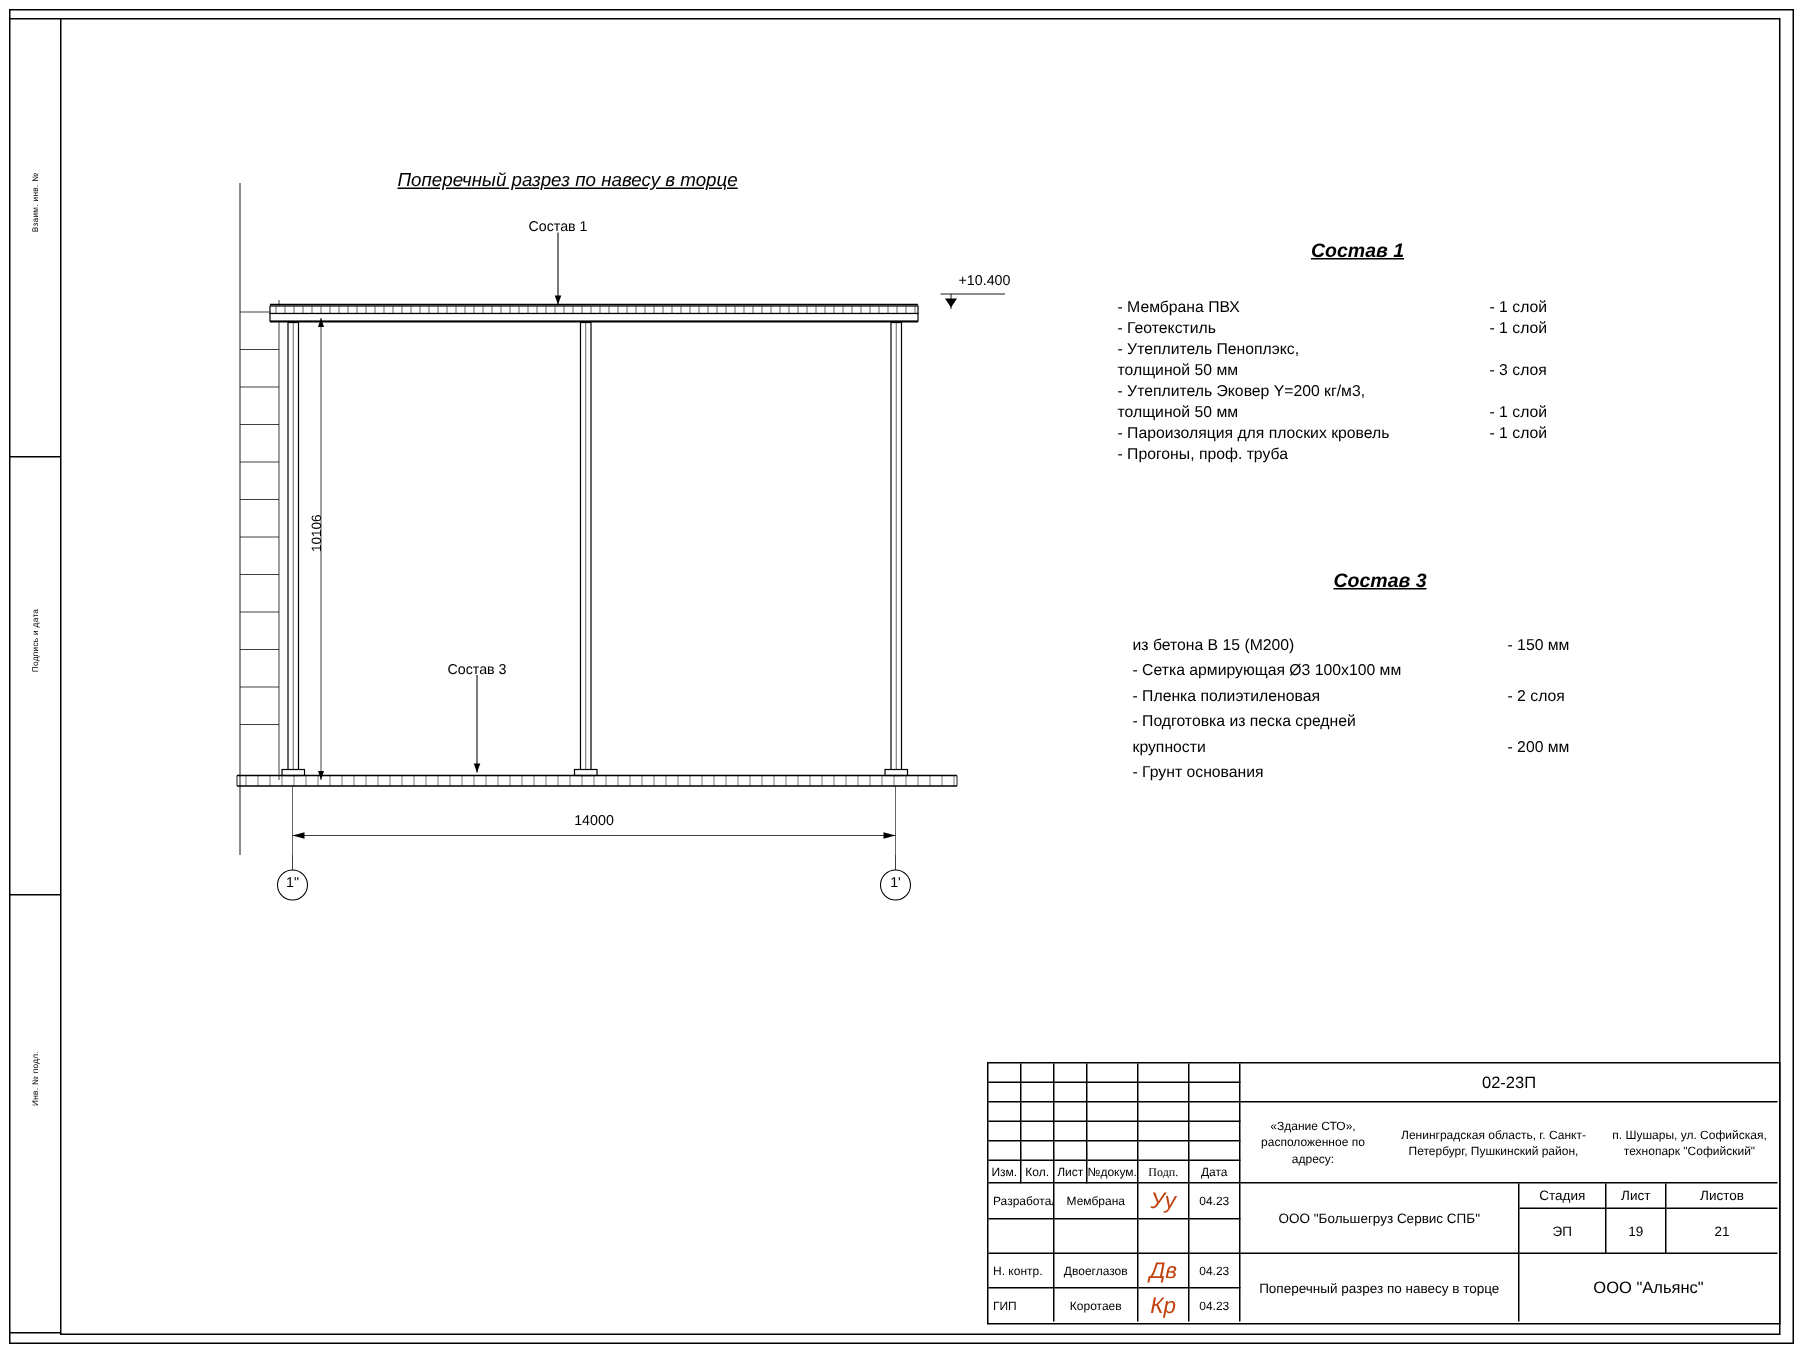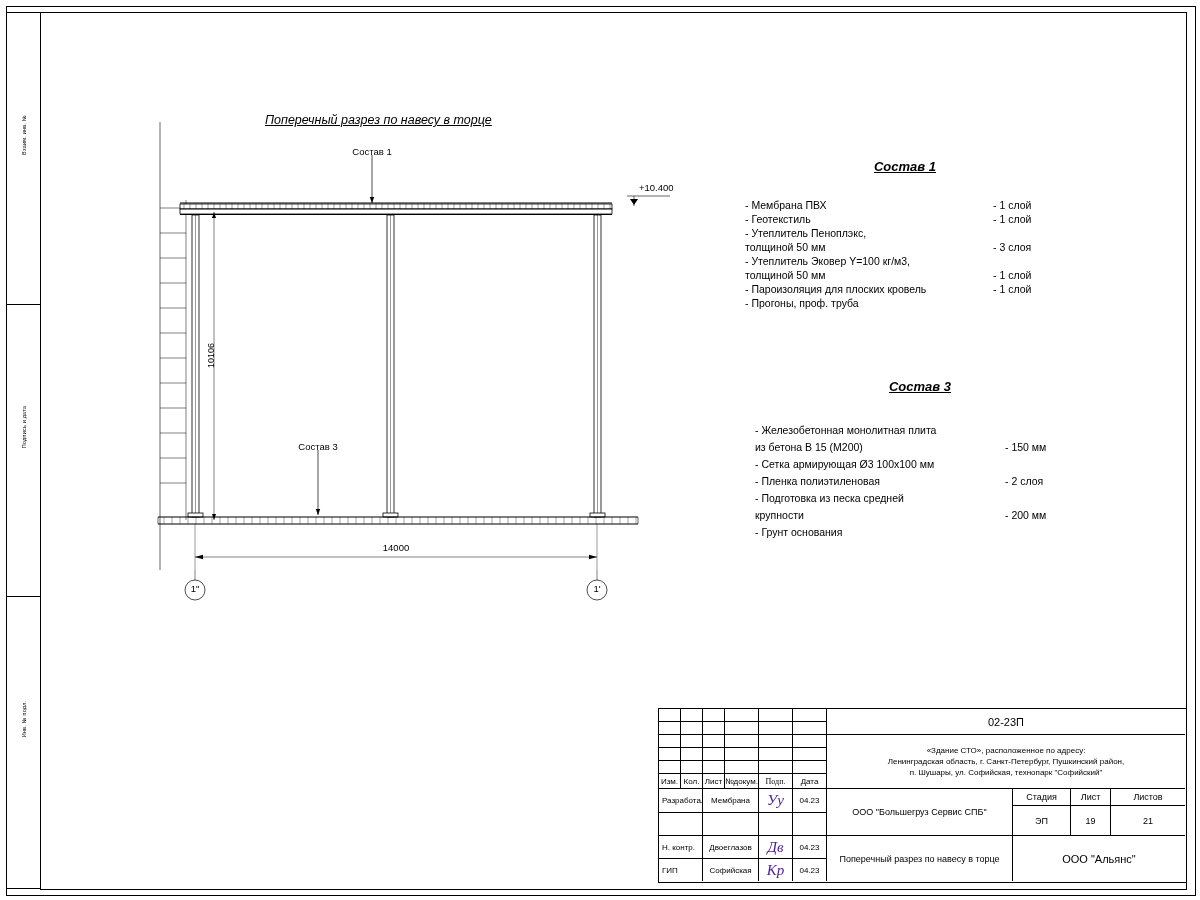--- a/index.html
+++ b/index.html
@@ -41,21 +41,21 @@
   .spec-list{margin-top:24px;}
   #spec3 .spec-row .val{left:250px;}
 
   
   .stamp{position:absolute;left:658px;top:708px;width:527px;height:173px;border:1px solid #000;font-size:8px;}
   .stamp div, .stamp span{box-sizing:border-box;}
   .cellbox{position:absolute;border-right:1px solid #000;border-bottom:1px solid #000;
            display:flex;align-items:center;justify-content:center;text-align:center;overflow:hidden;}
   .nobottom{border-bottom:none;}
   .tl{justify-content:flex-start;padding-left:3px;}
-  .sig{font-family:Liberation Serif, serif;font-style:italic;font-size:15px;color:#4c1d95;}
+  .sig{font-family:Liberation Sans, sans-serif;font-style:italic;font-size:15px;color:#c2410c;}
   .big{font-size:11px;}
   .mid{font-size:9px;}
   .obj{font-size:8px;line-height:11px;}
 </style>
 </head>
 <body>
 
 <div class="sheet">
 
   <div class="frame-outer"></div>
@@ -301,45 +301,41 @@
         </div>
       <div class="spec-row">
           <span class="txt">- Утеплитель Пеноплэкс,</span>
           <span class="val"></span>
         </div>
       <div class="spec-row">
           <span class="txt">  толщиной 50 мм</span>
           <span class="val">- 3 слоя</span>
         </div>
       <div class="spec-row">
-          <span class="txt">- Утеплитель Эковер Y=100 кг/м3,</span>
+          <span class="txt">- Утеплитель Эковер Y=200 кг/м3,</span>
           <span class="val"></span>
         </div>
       <div class="spec-row">
           <span class="txt">  толщиной 50 мм</span>
           <span class="val">- 1 слой</span>
         </div>
       <div class="spec-row">
           <span class="txt">- Пароизоляция для плоских кровель</span>
           <span class="val">- 1 слой</span>
         </div>
       <div class="spec-row">
           <span class="txt">- Прогоны, проф. труба</span>
           <span class="val"></span>
         </div>
     </div>
   </div>
 
   <div class="spec" id="spec3" style="left:755px;top:380px;width:330px;">
     <h3>Состав 3</h3>
     <div class="spec-list" style="margin-top:28px;line-height:17px;">
-      <div class="spec-row" style="height:17px;">
-          <span class="txt">- Железобетонная  монолитная плита</span>
-          <span class="val"></span>
-        </div>
       <div class="spec-row" style="height:17px;">
           <span class="txt">  из бетона В 15 (М200)</span>
           <span class="val">- 150 мм</span>
         </div>
       <div class="spec-row" style="height:17px;">
           <span class="txt">- Сетка армирующая Ø3 100x100 мм</span>
           <span class="val"></span>
         </div>
       <div class="spec-row" style="height:17px;text-align:center;">
           <span class="txt">- Пленка полиэтиленовая</span>
@@ -413,27 +409,27 @@
     <div class="cellbox" style="left:44px;top:104px;width:56px;height:23px;"></div>
     <div class="cellbox sig" style="left:100px;top:104px;width:34px;height:23px;"></div>
     <div class="cellbox" style="left:134px;top:104px;width:34px;height:23px;"></div>
 
     <div class="cellbox tl" style="left:0;top:127px;width:44px;height:23px;">Н. контр.</div>
     <div class="cellbox" style="left:44px;top:127px;width:56px;height:23px;">Двоеглазов</div>
     <div class="cellbox sig" style="left:100px;top:127px;width:34px;height:23px;">Дв</div>
     <div class="cellbox" style="left:134px;top:127px;width:34px;height:23px;">04.23</div>
 
     <div class="cellbox tl nobottom" style="left:0;top:150px;width:44px;height:22px;text-align:center;">ГИП</div>
-    <div class="cellbox nobottom" style="left:44px;top:150px;width:56px;height:22px;">Софийская</div>
+    <div class="cellbox nobottom" style="left:44px;top:150px;width:56px;height:22px;">Коротаев</div>
     <div class="cellbox sig nobottom" style="left:100px;top:150px;width:34px;height:22px;">Кр</div>
     <div class="cellbox nobottom" style="left:134px;top:150px;width:34px;height:22px;">04.23</div>
 
     <div class="cellbox big" style="left:168px;top:0;width:358px;height:26px;border-right:none;">02-23П</div>
 
-    <div class="cellbox obj" style="left:168px;top:26px;width:358px;height:54px;border-right:none;flex-direction:column;">
+    <div class="cellbox obj" style="left:168px;top:26px;width:358px;height:54px;border-right:none;">
       <span>«Здание СТО», расположенное по адресу:</span>
       <span>Ленинградская область, г. Санкт-Петербург, Пушкинский район,</span>
       <span>п. Шушары, ул. Софийская, технопарк "Софийский"</span>
     </div>
 
     <div class="cellbox mid" style="left:168px;top:80px;width:186px;height:47px;">ООО "Большегруз Сервис СПБ"</div>
 
     <div class="cellbox mid" style="left:354px;top:80px;width:58px;height:17px;">Стадия</div>
     <div class="cellbox mid" style="left:412px;top:80px;width:40px;height:17px;">Лист</div>
     <div class="cellbox mid" style="left:452px;top:80px;width:74px;height:17px;border-right:none;">Листов</div>

